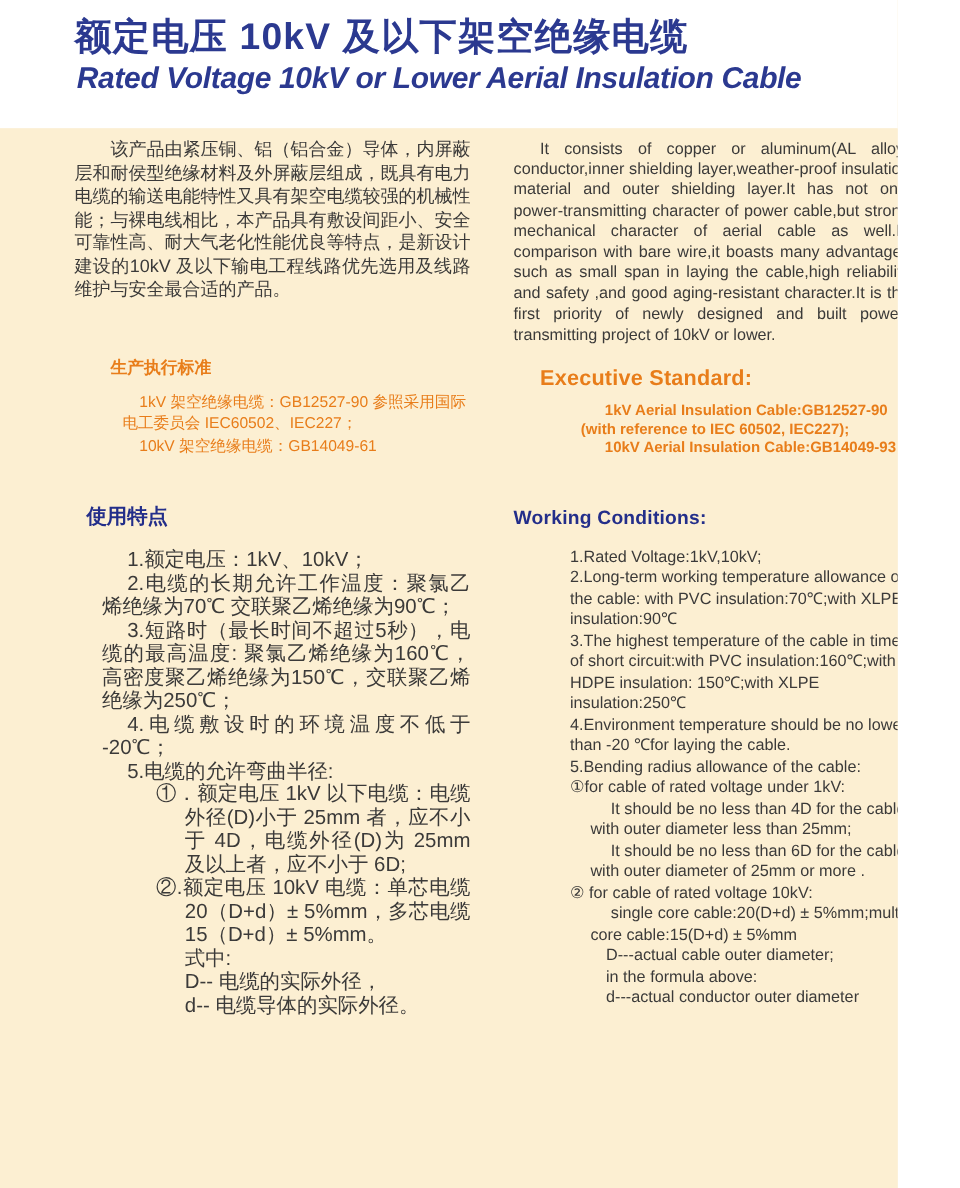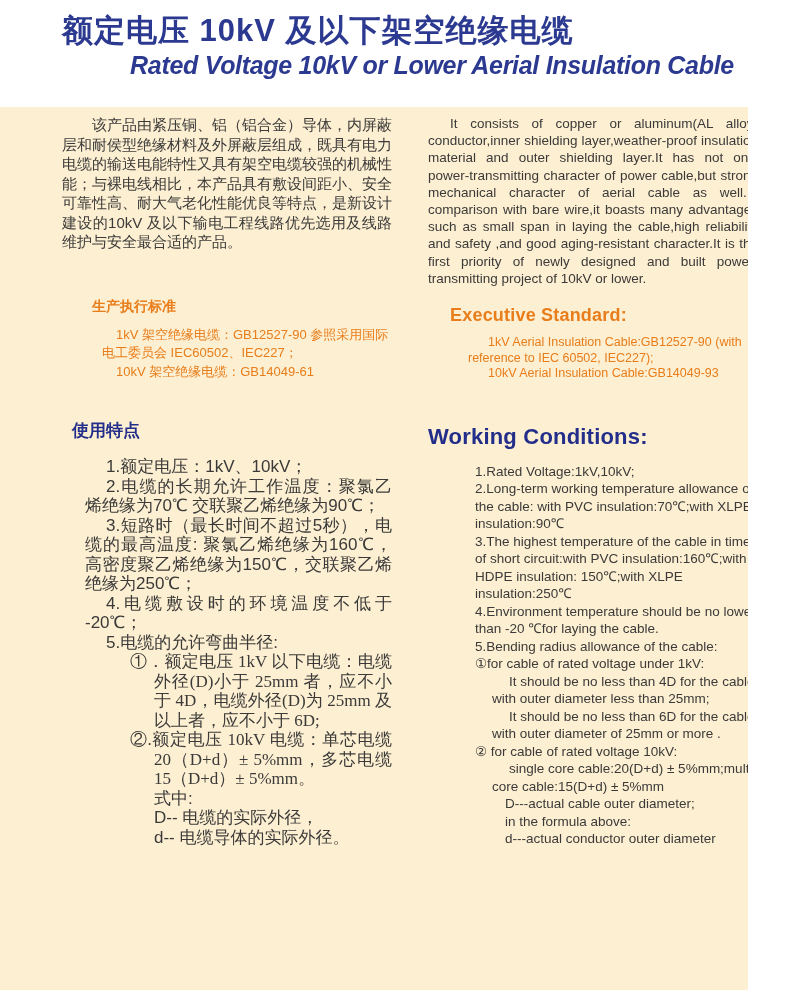--- a/index.html
+++ b/index.html
@@ -31,21 +31,20 @@
     line-height: 1.15;
   }
   .title-en {
     margin: 3px 0 0 2px;
     font-size: 25px;
     font-weight: bold;
     font-style: italic;
     letter-spacing: -0.3px;
     color: #2B3990;
     line-height: 1.1;
-    text-align: center;
   }
   
   .content {
     position: absolute; top: 107px; left: 0;
     width: 800px; height: 883px;
     background: #FCEFD2;
     display: flex;
     padding: 8px 42px 0 62px;
     gap: 36px;
   }
@@ -67,42 +66,42 @@
   .std-item { color: #E87D1A; margin: 0; }
   .std-zh { margin-top: 46px; }
   .std-zh .std-heading { margin: 0 0 10px 30px; font-size: 14px; }
   .std-zh .std-item {
     margin-left: 40px; text-indent: 14px;
     font-size: 13px; line-height: 18.5px;
   }
   .std-en { margin-top: 18px; }
   .std-en .std-heading { margin: 0 0 9px 22px; font-size: 18px; letter-spacing: 0.2px; }
   .std-en .std-item {
-    margin-left: 40px; text-indent: 20px;
-    font-size: 12.5px; line-height: 15.5px;
+    margin-left: 56px; text-indent: 20px;
+    font-size: 12.5px; line-height: 15.5px; font-weight: bold;
   }
 
   
   .features-zh { margin-top: 38px; }
   .features-en { margin-top: 42px; }
   .feat-heading-zh {
     margin: 0 0 15px 10px;
     font-size: 17px; font-weight: bold;
     color: #232E8A;
   }
   .feat-heading-en {
     margin: 0 0 13px 0;
-    font-size: 22px; font-weight: bold;
+    font-size: 16px; font-weight: bold;
     letter-spacing: 0.2px;
     color: #232E8A;
   }
   .feat-items p { margin: 0; color: #3B3A39; }
   .zh-items p { font-size: 17px; line-height: 19.5px; }
   .zh-items .lv1 { margin-left: 23px; text-indent: 21px; text-align: justify; }
-  .zh-items .lv2 { margin-left: 92px; text-indent: -24px; text-align: justify; font-family: Liberation Serif, serif; }
+  .zh-items .lv2 { margin-left: 92px; text-indent: -24px; text-align: justify; }
   .zh-items .lv3 { margin-left: 92px; }
   .en-items p { font-size: 13.5px; line-height: 17.5px; }
   .en-items .lv1 { margin-left: 47px; }
   .en-items .lv2 { margin-left: 64px; text-indent: 17px; }
   .en-items .lv3 { margin-left: 77px; }
 </style>
 </head>
 <body>
 
 <div class="page">

